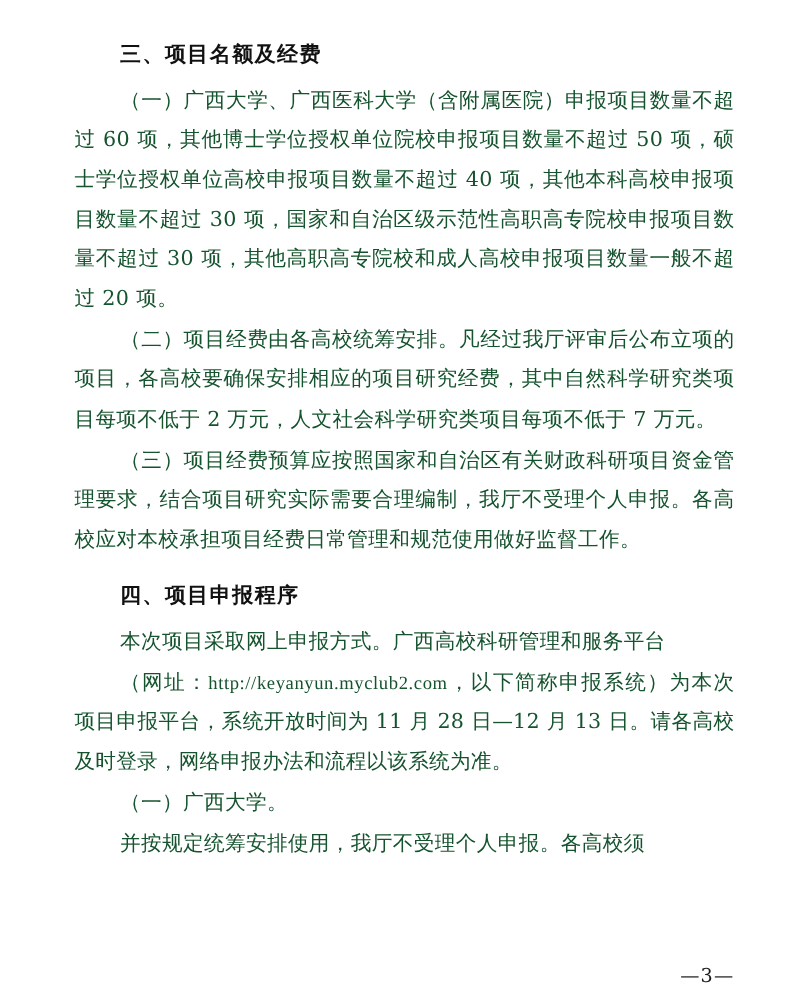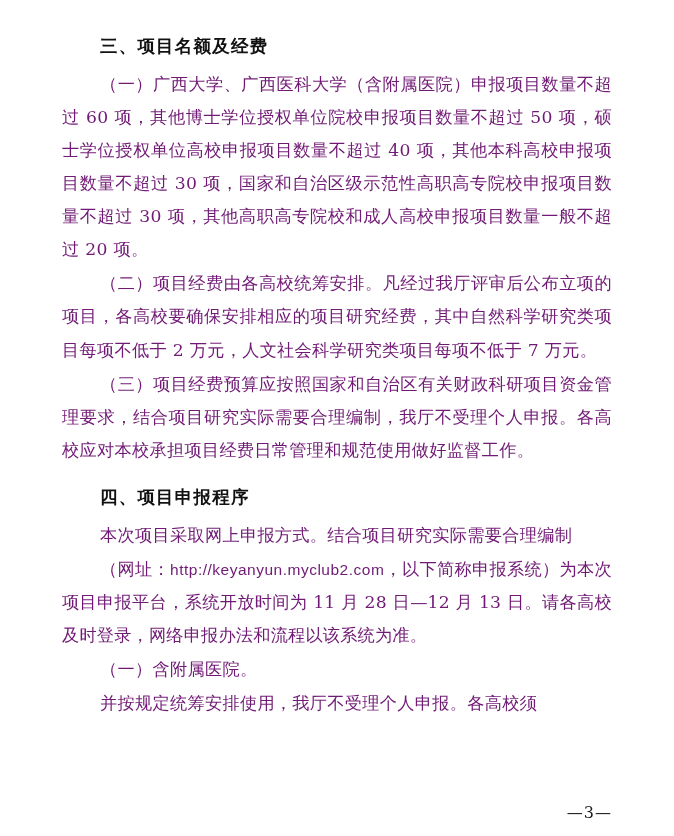--- a/index.html
+++ b/index.html
@@ -40,27 +40,27 @@
   }
   p.para {
     font-size: 17.2px;
     line-height: 1.92;
     margin: 0 0 1px 0;
     padding: 0;
     text-indent: 38px;
     text-align: justify;
     text-justify: inter-ideograph;
     letter-spacing: 0.3px;
-    color: #701a75;
+    color: #14532d;
   }
   p.para.mono-inline {
     letter-spacing: 0.2px;
   }
   .mono {
-    font-family: Liberation Sans, sans-serif;
+    font-family: Liberation Serif, serif;
     font-size: 15.5px;
     letter-spacing: 0.5px;
   }
   .pagenum {
     position: absolute;
     right: 62px;
     bottom: 14px;
     font-size: 16px;
     letter-spacing: 1px;
     font-family: "DejaVu Serif", "Liberation Serif", serif;
@@ -76,24 +76,24 @@
     <h2 class="heading">三、项目名额及经费</h2>
 
     <p class="para">（一）广西大学、广西医科大学（含附属医院）申报项目数量不超过 60 项，其他博士学位授权单位院校申报项目数量不超过 50 项，硕士学位授权单位高校申报项目数量不超过 40 项，其他本科高校申报项目数量不超过 30 项，国家和自治区级示范性高职高专院校申报项目数量不超过 30 项，其他高职高专院校和成人高校申报项目数量一般不超过 20 项。</p>
 
     <p class="para">（二）项目经费由各高校统筹安排。凡经过我厅评审后公布立项的项目，各高校要确保安排相应的项目研究经费，其中自然科学研究类项目每项不低于 2 万元，人文社会科学研究类项目每项不低于 7 万元。</p>
 
     <p class="para">（三）项目经费预算应按照国家和自治区有关财政科研项目资金管理要求，结合项目研究实际需要合理编制，我厅不受理个人申报。各高校应对本校承担项目经费日常管理和规范使用做好监督工作。</p>
 
     <h2 class="heading second">四、项目申报程序</h2>
 
-    <p class="para">本次项目采取网上申报方式。结合项目研究实际需要合理编制</p>
+    <p class="para">本次项目采取网上申报方式。广西高校科研管理和服务平台</p>
 
     <p class="para mono-inline"><span>（网址：</span><span class="mono">http://keyanyun.myclub2.com</span><span>，以下简称申报系统）为本次项目申报平台，系统开放时间为 11 月 28 日—12 月 13 日。请各高校及时登录，网络申报办法和流程以该系统为准。</span></p>
 
-    <p class="para">（一）含附属医院。</p>
+    <p class="para">（一）广西大学。</p>
 
     <p class="para">并按规定统筹安排使用，我厅不受理个人申报。各高校须</p>
 
   </div>
 
   <div class="pagenum">—3—</div>
 </div>
 
 </body></html>

